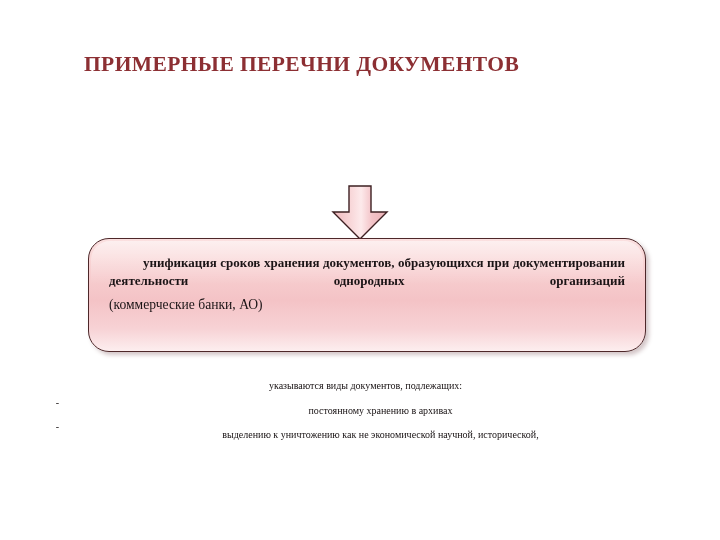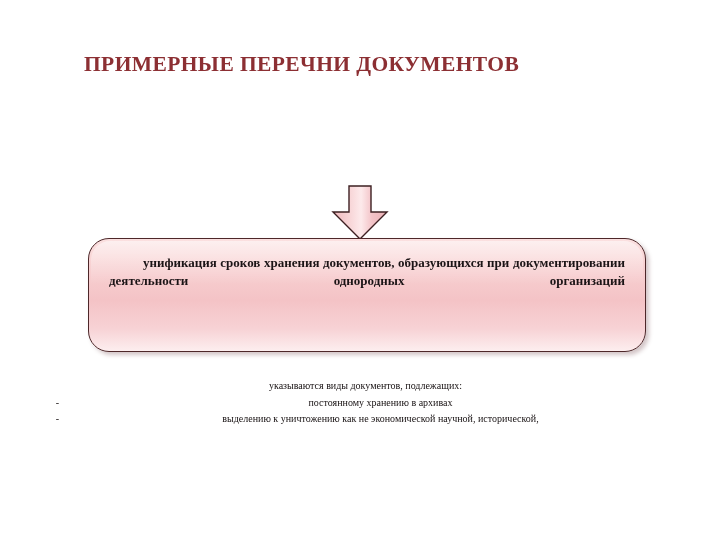--- a/index.html
+++ b/index.html
@@ -179,20 +179,21 @@
     color: #171112;
     padding-left: 9px;
   }
 
   .bullet-text {
     flex: 1 1 auto;
   }
 
   .bullet-text .wrap-line {
     display: block;
+    margin-top: 8px;
   }
 </style>
 </head>
 <body>
 
 <div class="slide">
 
   <div class="slide-title">ПРИМЕРНЫЕ ПЕРЕЧНИ ДОКУМЕНТОВ</div>
 
 
@@ -207,20 +208,21 @@
           <stop offset="100%" stop-color="#eab1b6"></stop>
         </linearGradient>
       </defs>
       <polygon points="18,1 40,1 40,27 56,27 29,54 2,27 18,27" fill="url(#arrGrad)" stroke="#3d2022" stroke-width="1.4" stroke-linejoin="miter"></polygon>
     </svg>
   </div>
 
   <div class="content-box">
     <div class="content-lines">
       <div class="content-main">унификация сроков хранения документов, образующихся при документировании деятельности однородных организаций</div>
+      <div class="content-sub">(коммерческие банки, АО)</div>
     </div>
   </div>
 
   <div class="bottom-block">
     <div class="bottom-lead">указываются виды документов, подлежащих:</div>
 
     <div class="bullet-row">
       <span class="bullet-dash">-</span>
       <span class="bullet-text">
         <span class="wrap-line">постоянному хранению в архивах</span>

